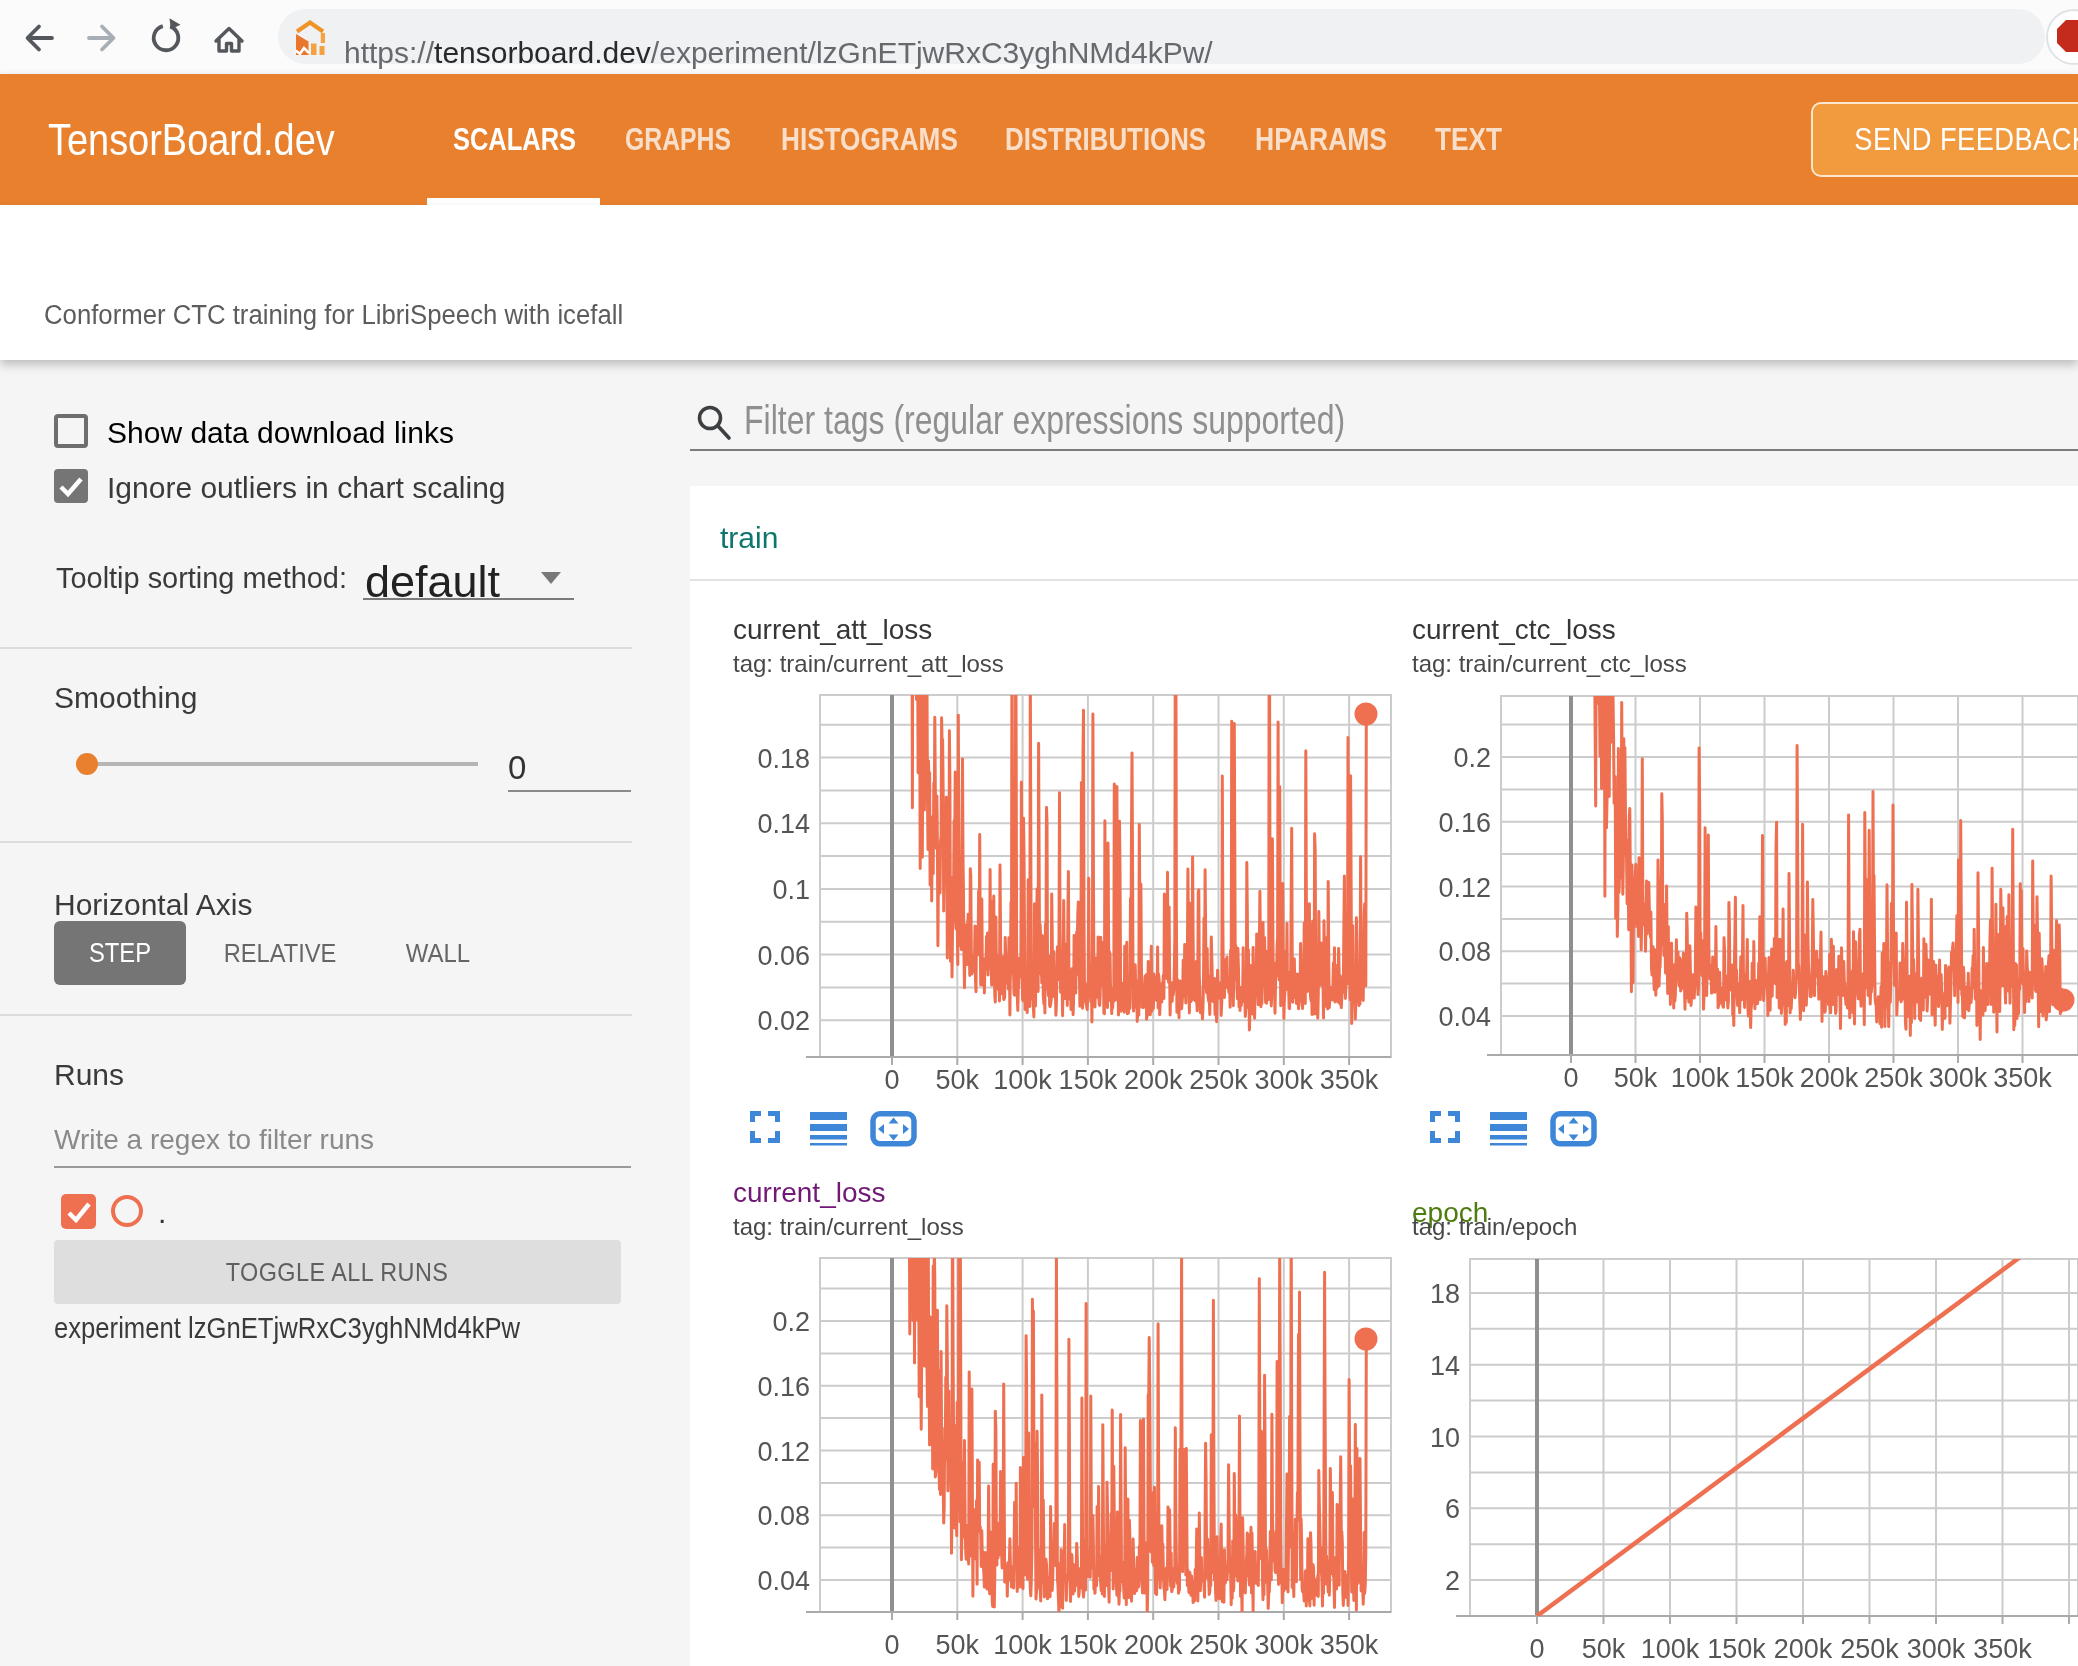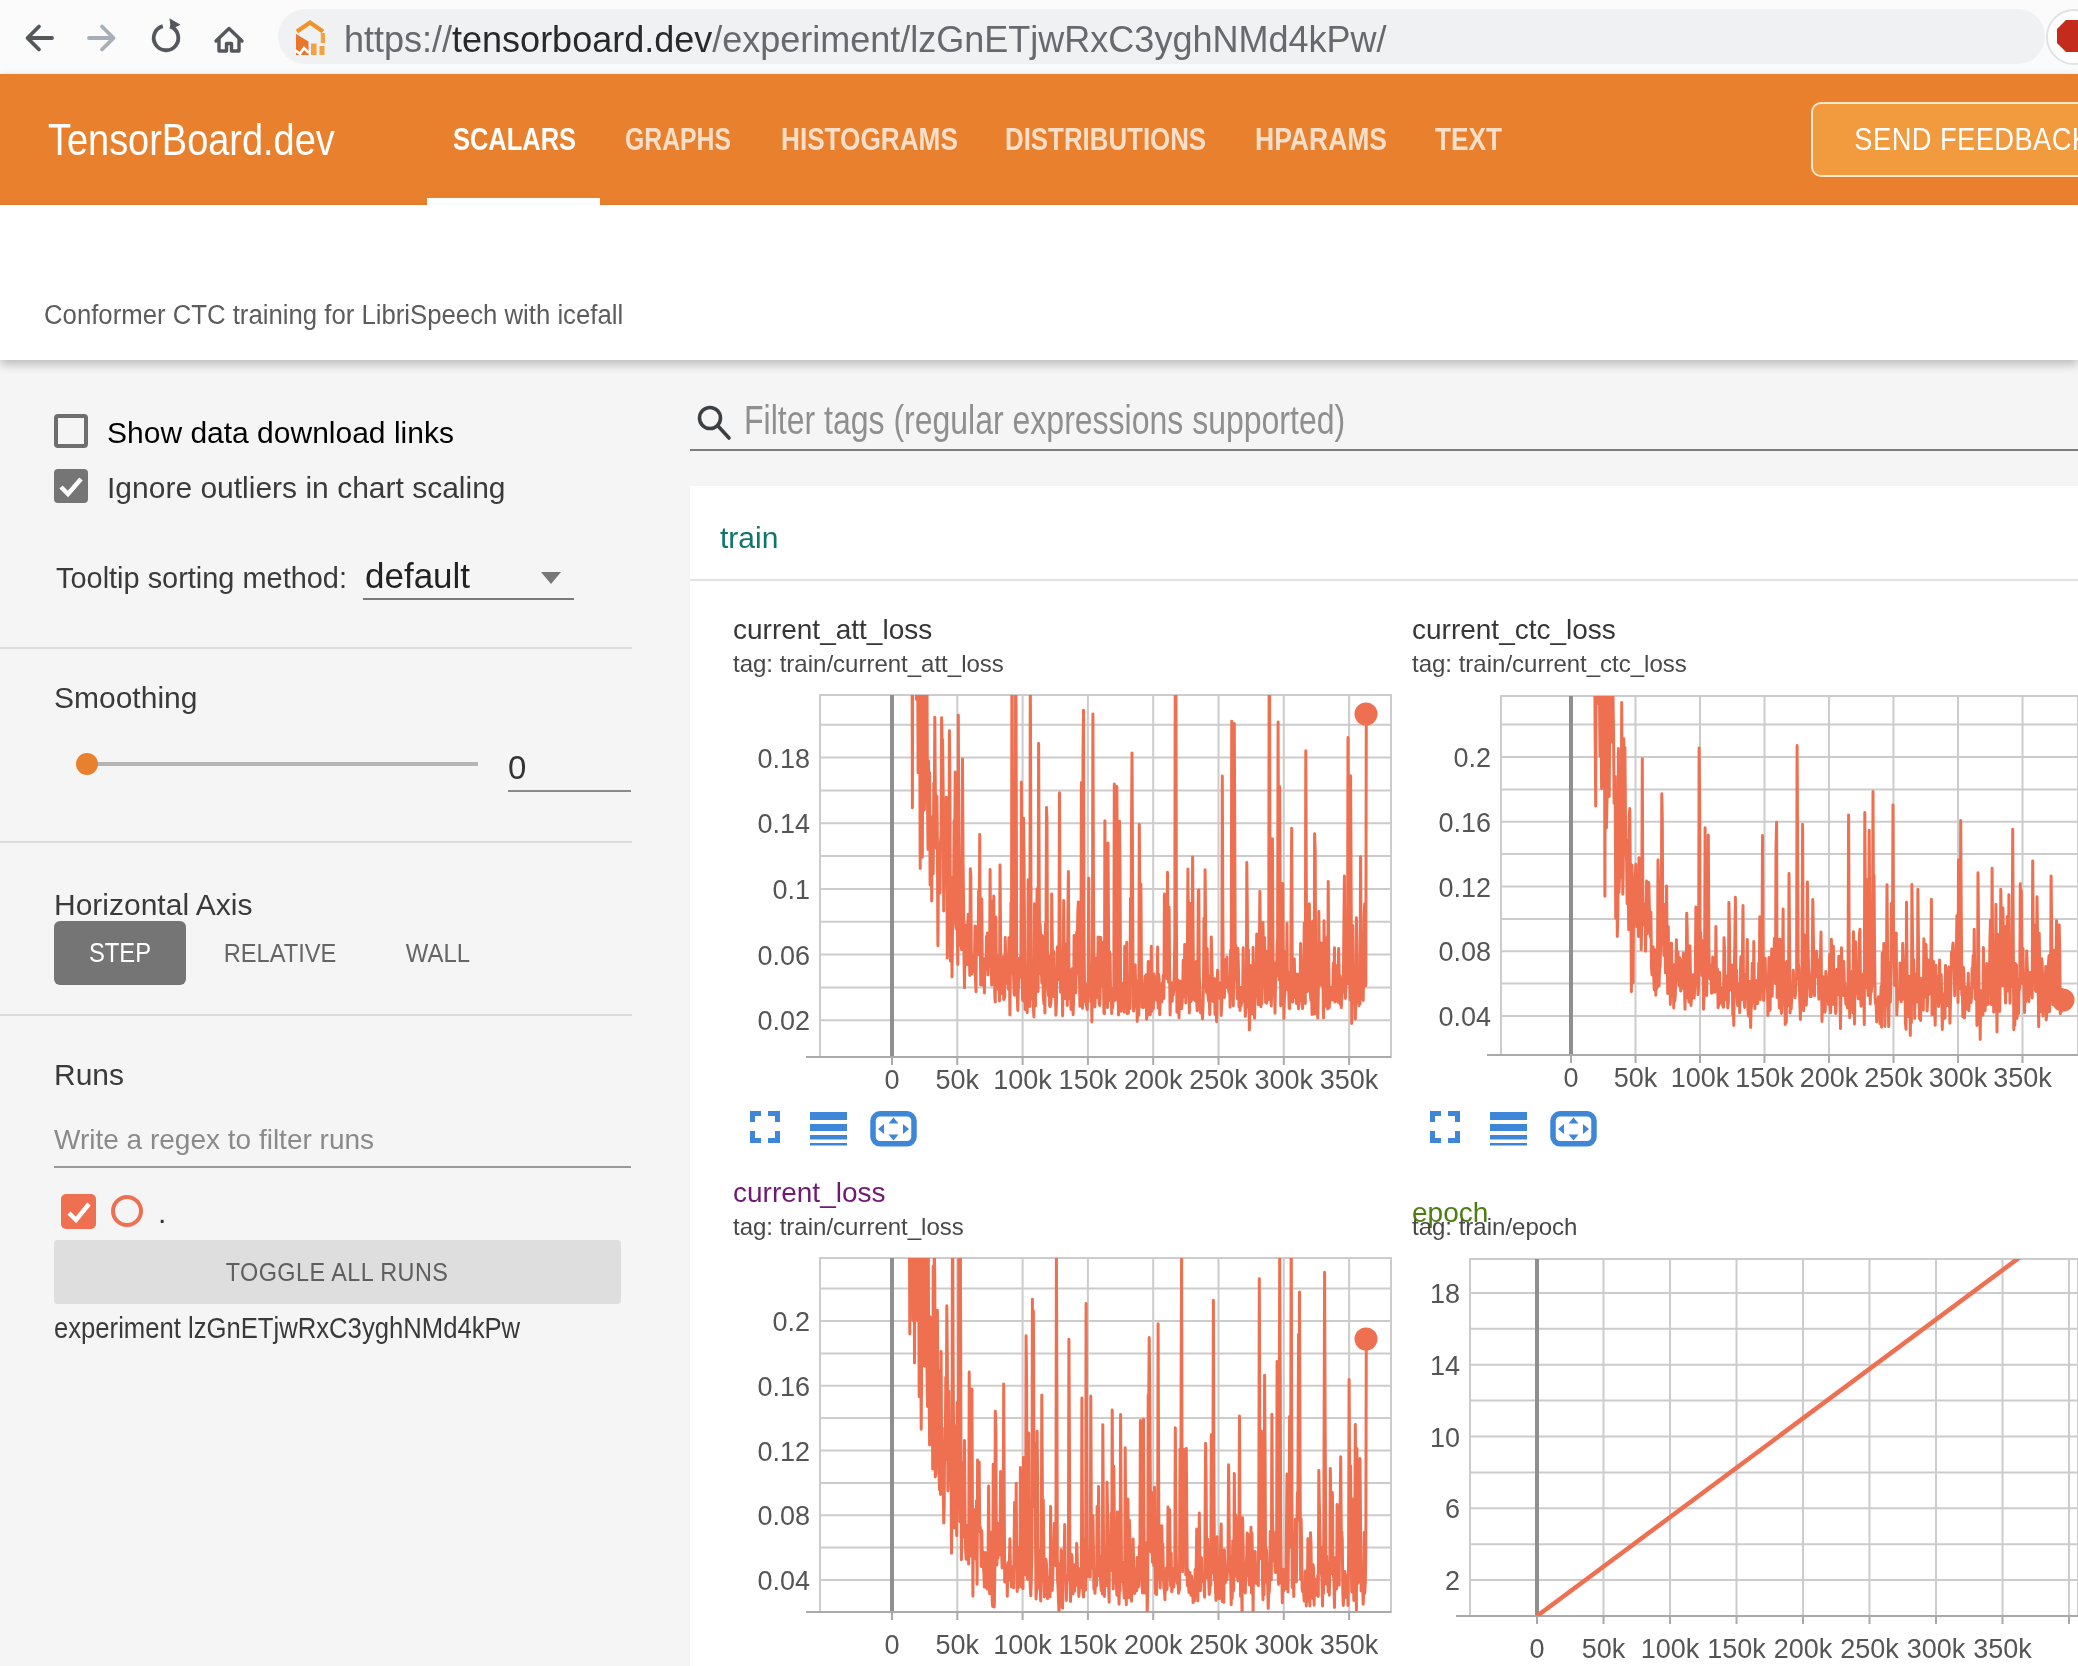--- a/index.html
+++ b/index.html
@@ -20,21 +20,21 @@
 </svg>
 <div class="abs" style="left:278px;top:9px;width:1767px;height:55px;background:#eff1f2;border-radius:28px;"></div>
 <svg class="abs" style="left:295px;top:17px" width="32" height="38">
   <path d="M2,14.5 L15,5.5 L28,14.5" stroke="#f09326" stroke-width="4.2" fill="none"></path>
   <rect x="25.8" y="16" width="4.2" height="10" fill="#f5a041"></rect>
   <polygon points="1,17 13.5,24.5 13.5,45.5 1,38.5" fill="#e9762b"></polygon>
   <polyline points="0.5,33.5 5,36.8 9,31 13.8,35.8" stroke="#fff" stroke-width="2.6" fill="none"></polyline>
   <rect x="16" y="26.5" width="5.5" height="19" fill="#f5a041"></rect>
   <rect x="24.5" y="29" width="5" height="12" fill="#f5a041"></rect>
 </svg>
-<div class="abs" style="left:344px;top:19px;font-size:36px;color:#66696d;white-space:nowrap">https://<span style="color:#27292c">tensorboard.dev</span>/experiment/lzGnETjwRxC3yghNMd4kPw/</div>
+<div class="abs" style="left:344px;top:36px;font-size:30px;color:#66696d;white-space:nowrap">https://<span style="color:#27292c">tensorboard.dev</span>/experiment/lzGnETjwRxC3yghNMd4kPw/</div>
 <div class="abs" style="left:2046px;top:9px;width:56px;height:56px;border-radius:50%;background:#fff;border:2px solid #e0e3e6;"></div>
 <svg class="abs" style="left:2056px;top:20px" width="22" height="34">
   <polygon points="10,0 24,0 33,9 33,23 24,32 10,32 1,23 1,9" fill="#c42b1c"></polygon>
 </svg>
 
 <div class="abs" style="left:0;top:74px;width:2078px;height:131px;background:#e8802e;box-shadow:0 5px 10px rgba(0,0,0,0.28);"></div>
 <div class="abs" style="left:48px;top:74px;height:131px;line-height:131px;font-size:44px;color:#fff;white-space:nowrap;transform-origin:left center;transform:scaleX(0.862);">TensorBoard.dev</div>
 <div class="abs" style="left:453px;top:74px;height:131px;line-height:131px;font-size:31px;font-weight:bold;color:#fff;letter-spacing:0;white-space:nowrap;transform-origin:left center;transform:scaleX(0.821);">SCALARS</div>
 <div class="abs" style="left:625px;top:74px;height:131px;line-height:131px;font-size:31px;font-weight:bold;color:rgba(255,255,255,0.75);letter-spacing:0;white-space:nowrap;transform-origin:left center;transform:scaleX(0.799);">GRAPHS</div>
 <div class="abs" style="left:781px;top:74px;height:131px;line-height:131px;font-size:31px;font-weight:bold;color:rgba(255,255,255,0.75);letter-spacing:0;white-space:nowrap;transform-origin:left center;transform:scaleX(0.844);">HISTOGRAMS</div>
@@ -48,21 +48,21 @@
 <div class="abs" style="left:44px;top:300px;font-size:27px;color:#5c5c5c;white-space:nowrap;transform-origin:left center;transform:scaleX(0.953);">Conformer CTC training for LibriSpeech with icefall</div>
 
 <div class="abs" style="left:54px;top:414px;width:34px;height:34px;border:4px solid #6e6e6e;border-radius:4px;"></div>
 <div class="abs" style="left:107px;top:416px;font-size:30px;color:#000000;">Show data download links</div>
 <div class="abs" style="left:54px;top:469px;width:34px;height:34px;background:#757575;border-radius:4px;"></div>
 <svg class="abs" style="left:54px;top:469px" width="34" height="34">
     <path d="M7,18 L14,25 L27,10" stroke="#fff" stroke-width="4.5" fill="none"></path>
   </svg>
 <div class="abs" style="left:107px;top:471px;font-size:30px;color:#3a3a3a;">Ignore outliers in chart scaling</div>
 <div class="abs" style="left:56px;top:561px;font-size:30px;color:#3a3a3a;white-space:nowrap;transform-origin:left center;transform:scaleX(0.964);">Tooltip sorting method:</div>
-<div class="abs" style="left:365px;top:556px;font-size:35px;color:#222;">default</div>
+<div class="abs" style="left:365px;top:556px;font-size:45px;color:#222;">default</div>
 <div class="abs" style="left:541px;top:572px;width:0;height:0;border-left:10px solid transparent;border-right:10px solid transparent;border-top:12px solid #787878;"></div>
 <div class="abs" style="left:363px;top:598px;width:211px;height:2px;background:#7a7a7a;"></div>
 <div class="abs" style="left:0;top:647px;width:632px;height:2px;background:#dcdcdc;"></div>
 <div class="abs" style="left:54px;top:681px;font-size:30px;color:#3a3a3a;">Smoothing</div>
 <div class="abs" style="left:87px;top:762px;width:391px;height:4px;background:#b5b5b5;"></div>
 <div class="abs" style="left:76px;top:753px;width:22px;height:22px;border-radius:50%;background:#e8802e;"></div>
 <div class="abs" style="left:508px;top:749px;font-size:33px;color:#333;">0</div>
 <div class="abs" style="left:508px;top:790px;width:123px;height:2px;background:#8a8a8a;"></div>
 <div class="abs" style="left:0;top:841px;width:632px;height:2px;background:#dcdcdc;"></div>
 <div class="abs" style="left:54px;top:871px;font-size:30px;color:#3a3a3a;margin-top:17px;">Horizontal Axis</div>

